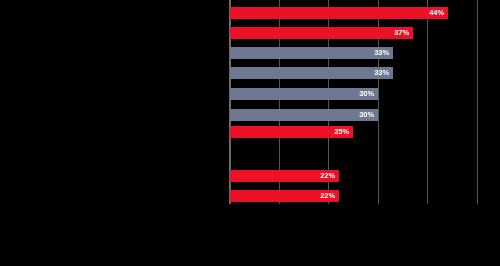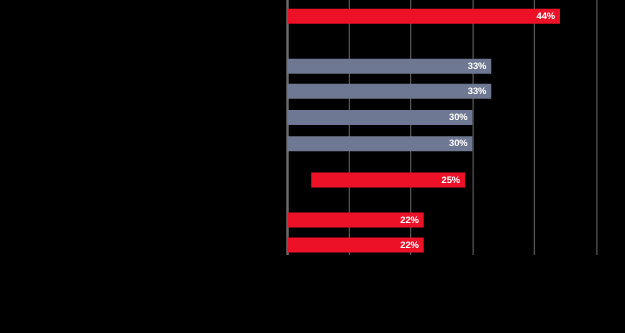--- a/index.html
+++ b/index.html
@@ -154,20 +154,24 @@
       <div class="gridline" style="left:477px;"></div>
     </div>
 
     <div class="bars">
 
       <div class="bar-row" style="top:7px; width:218px;">
         <div class="bar" style="width:218px; background:#ed1128;"></div>
         <div class="bar-label" style="left:188px; width:26px;">44%</div>
       </div>
 
+      <div class="bar-row" style="top:27px; width:183px;">
+        <div class="bar" style="width:183px; background:#ed1128;"></div>
+        <div class="bar-label" style="left:153px; width:26px;">37%</div>
+      </div>
 
       <div class="bar-row" style="top:47px; width:163px;">
         <div class="bar" style="width:163px; background:#6f7892;"></div>
         <div class="bar-label" style="left:133px; width:26px;">33%</div>
       </div>
 
       <div class="bar-row" style="top:67px; width:163px;">
         <div class="bar" style="width:163px; background:#6f7892;"></div>
         <div class="bar-label" style="left:133px; width:26px;">33%</div>
       </div>
@@ -175,21 +179,21 @@
       <div class="bar-row" style="top:88px; width:148px;">
         <div class="bar" style="width:148px; background:#6f7892;"></div>
         <div class="bar-label" style="left:118px; width:26px;">30%</div>
       </div>
 
       <div class="bar-row" style="top:109px; width:148px;">
         <div class="bar" style="width:148px; background:#6f7892;"></div>
         <div class="bar-label" style="left:118px; width:26px;">30%</div>
       </div>
 
-      <div class="bar-row" style="top:138px; width:123px;margin-left:19px;">
+      <div class="bar-row" style="top:126px; width:123px;">
         <div class="bar" style="width:123px; background:#ed1128;"></div>
         <div class="bar-label" style="left:93px; width:26px;">25%</div>
       </div>
 
 
       <div class="bar-row" style="top:170px; width:109px;">
         <div class="bar" style="width:109px; background:#ed1128;"></div>
         <div class="bar-label" style="left:79px; width:26px;">22%</div>
       </div>
 

